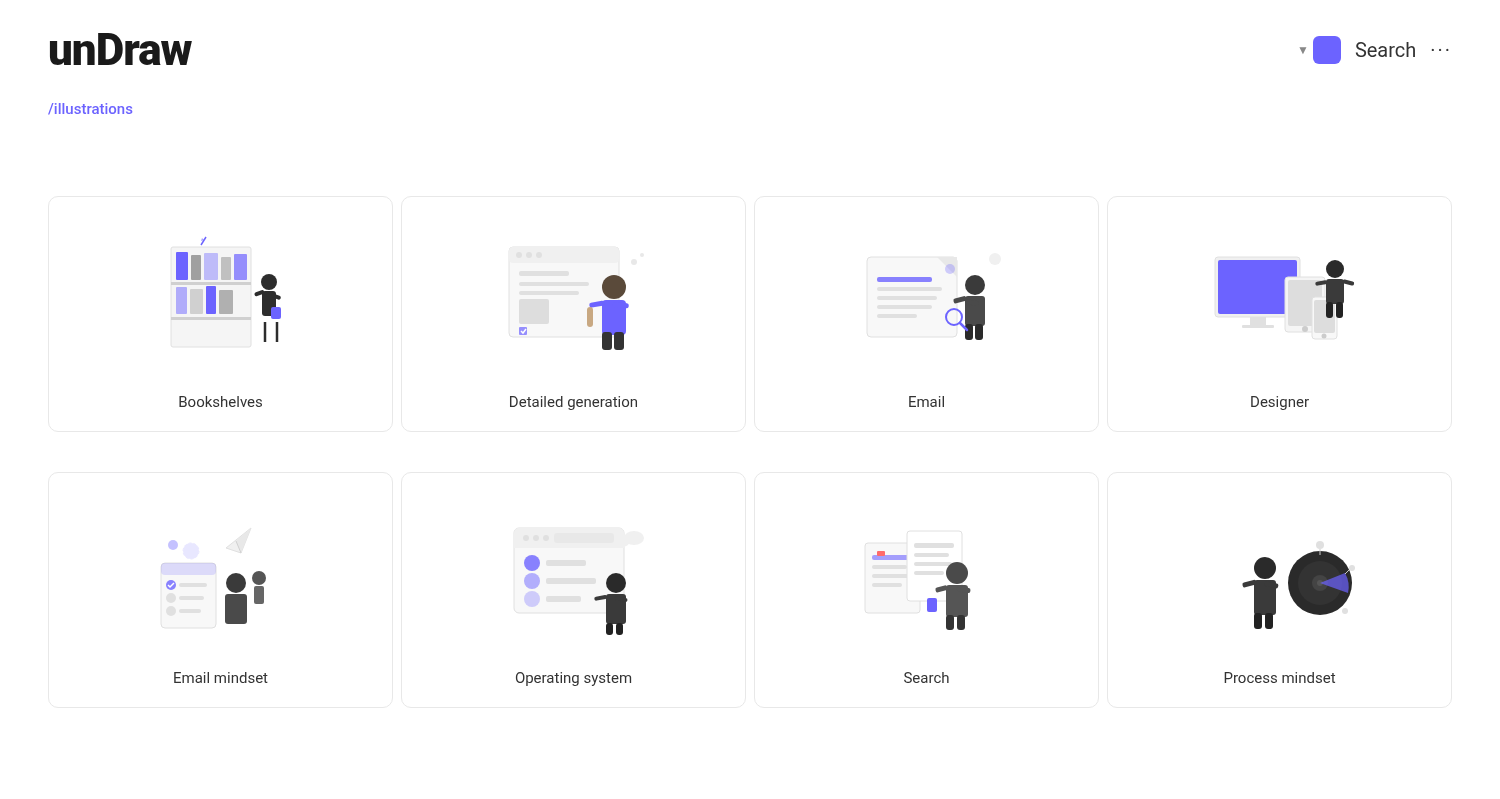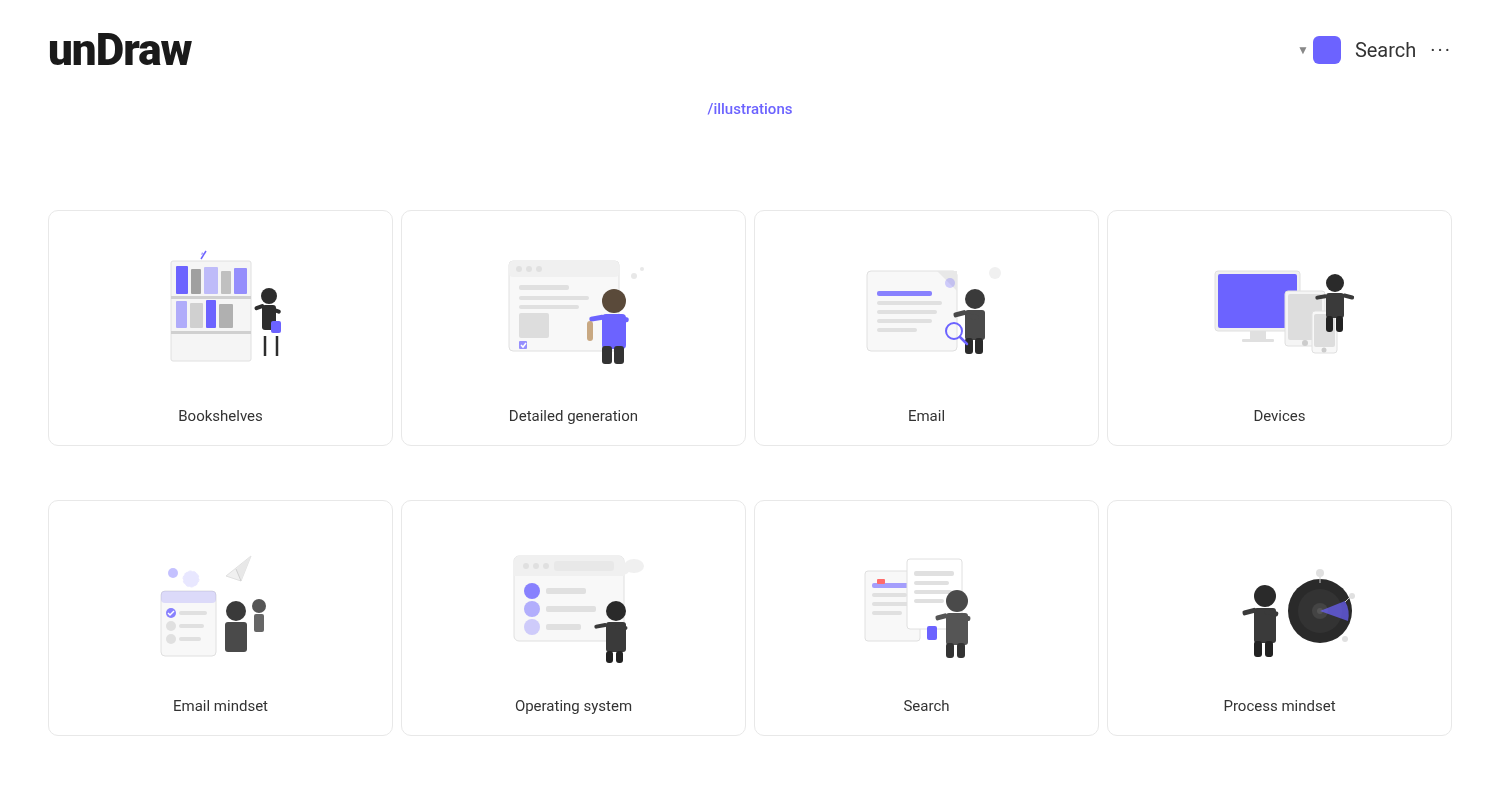--- a/index.html
+++ b/index.html
@@ -52,42 +52,40 @@
     .more-menu {
       font-size: 20px;
       color: #333;
       cursor: pointer;
       letter-spacing: 2px;
     }
 
     
     .hero {
       padding: 0 48px 40px;
-      text-align: center;
     }
     .breadcrumb {
       font-size: 15px;
       color: #6c63ff;
       margin-bottom: 14px;
       font-weight: 500;
     }
     .description {
       font-size: 15px;
       color: #555;
       line-height: 1.6;
       max-width: 560px;
     }
 
     
     .grid {
       display: grid;
       grid-template-columns: repeat(4, 1fr);
       gap: 8px;
       padding: 0 48px 40px;
-      margin-top: 14px;
     }
     .card {
       border: 1px solid #e8e8e8;
       border-radius: 10px;
       padding: 20px;
       display: flex;
       flex-direction: column;
       align-items: center;
       cursor: pointer;
       transition: box-shadow 0.2s;
@@ -257,21 +255,21 @@
         <circle cx="124" cy="109" r="2.5" fill="#ccc"></circle>
 
         <circle cx="135" cy="42" r="9" fill="#2a2a2a"></circle>
         <rect x="126" y="52" width="18" height="25" rx="3" fill="#3a3a3a"></rect>
         <rect x="115" y="55" width="12" height="4" rx="2" fill="#3a3a3a" transform="rotate(-10 115 55)"></rect>
         <rect x="143" y="52" width="12" height="4" rx="2" fill="#3a3a3a" transform="rotate(15 143 52)"></rect>
         <rect x="126" y="75" width="7" height="16" rx="3" fill="#222"></rect>
         <rect x="136" y="75" width="7" height="16" rx="3" fill="#222"></rect>
       </svg>
     </div>
-    <span class="card-label">Devices</span>
+    <span class="card-label">Designer</span>
   </div>
 </div>
 
 <div class="grid">
 
   <div class="card">
     <div class="card-illustration">
       <svg width="160" height="140" viewBox="0 0 160 140">
 
         <polygon points="110,25 85,45 100,50" fill="#f0f0f0" stroke="#e0e0e0" stroke-width="1"></polygon>

